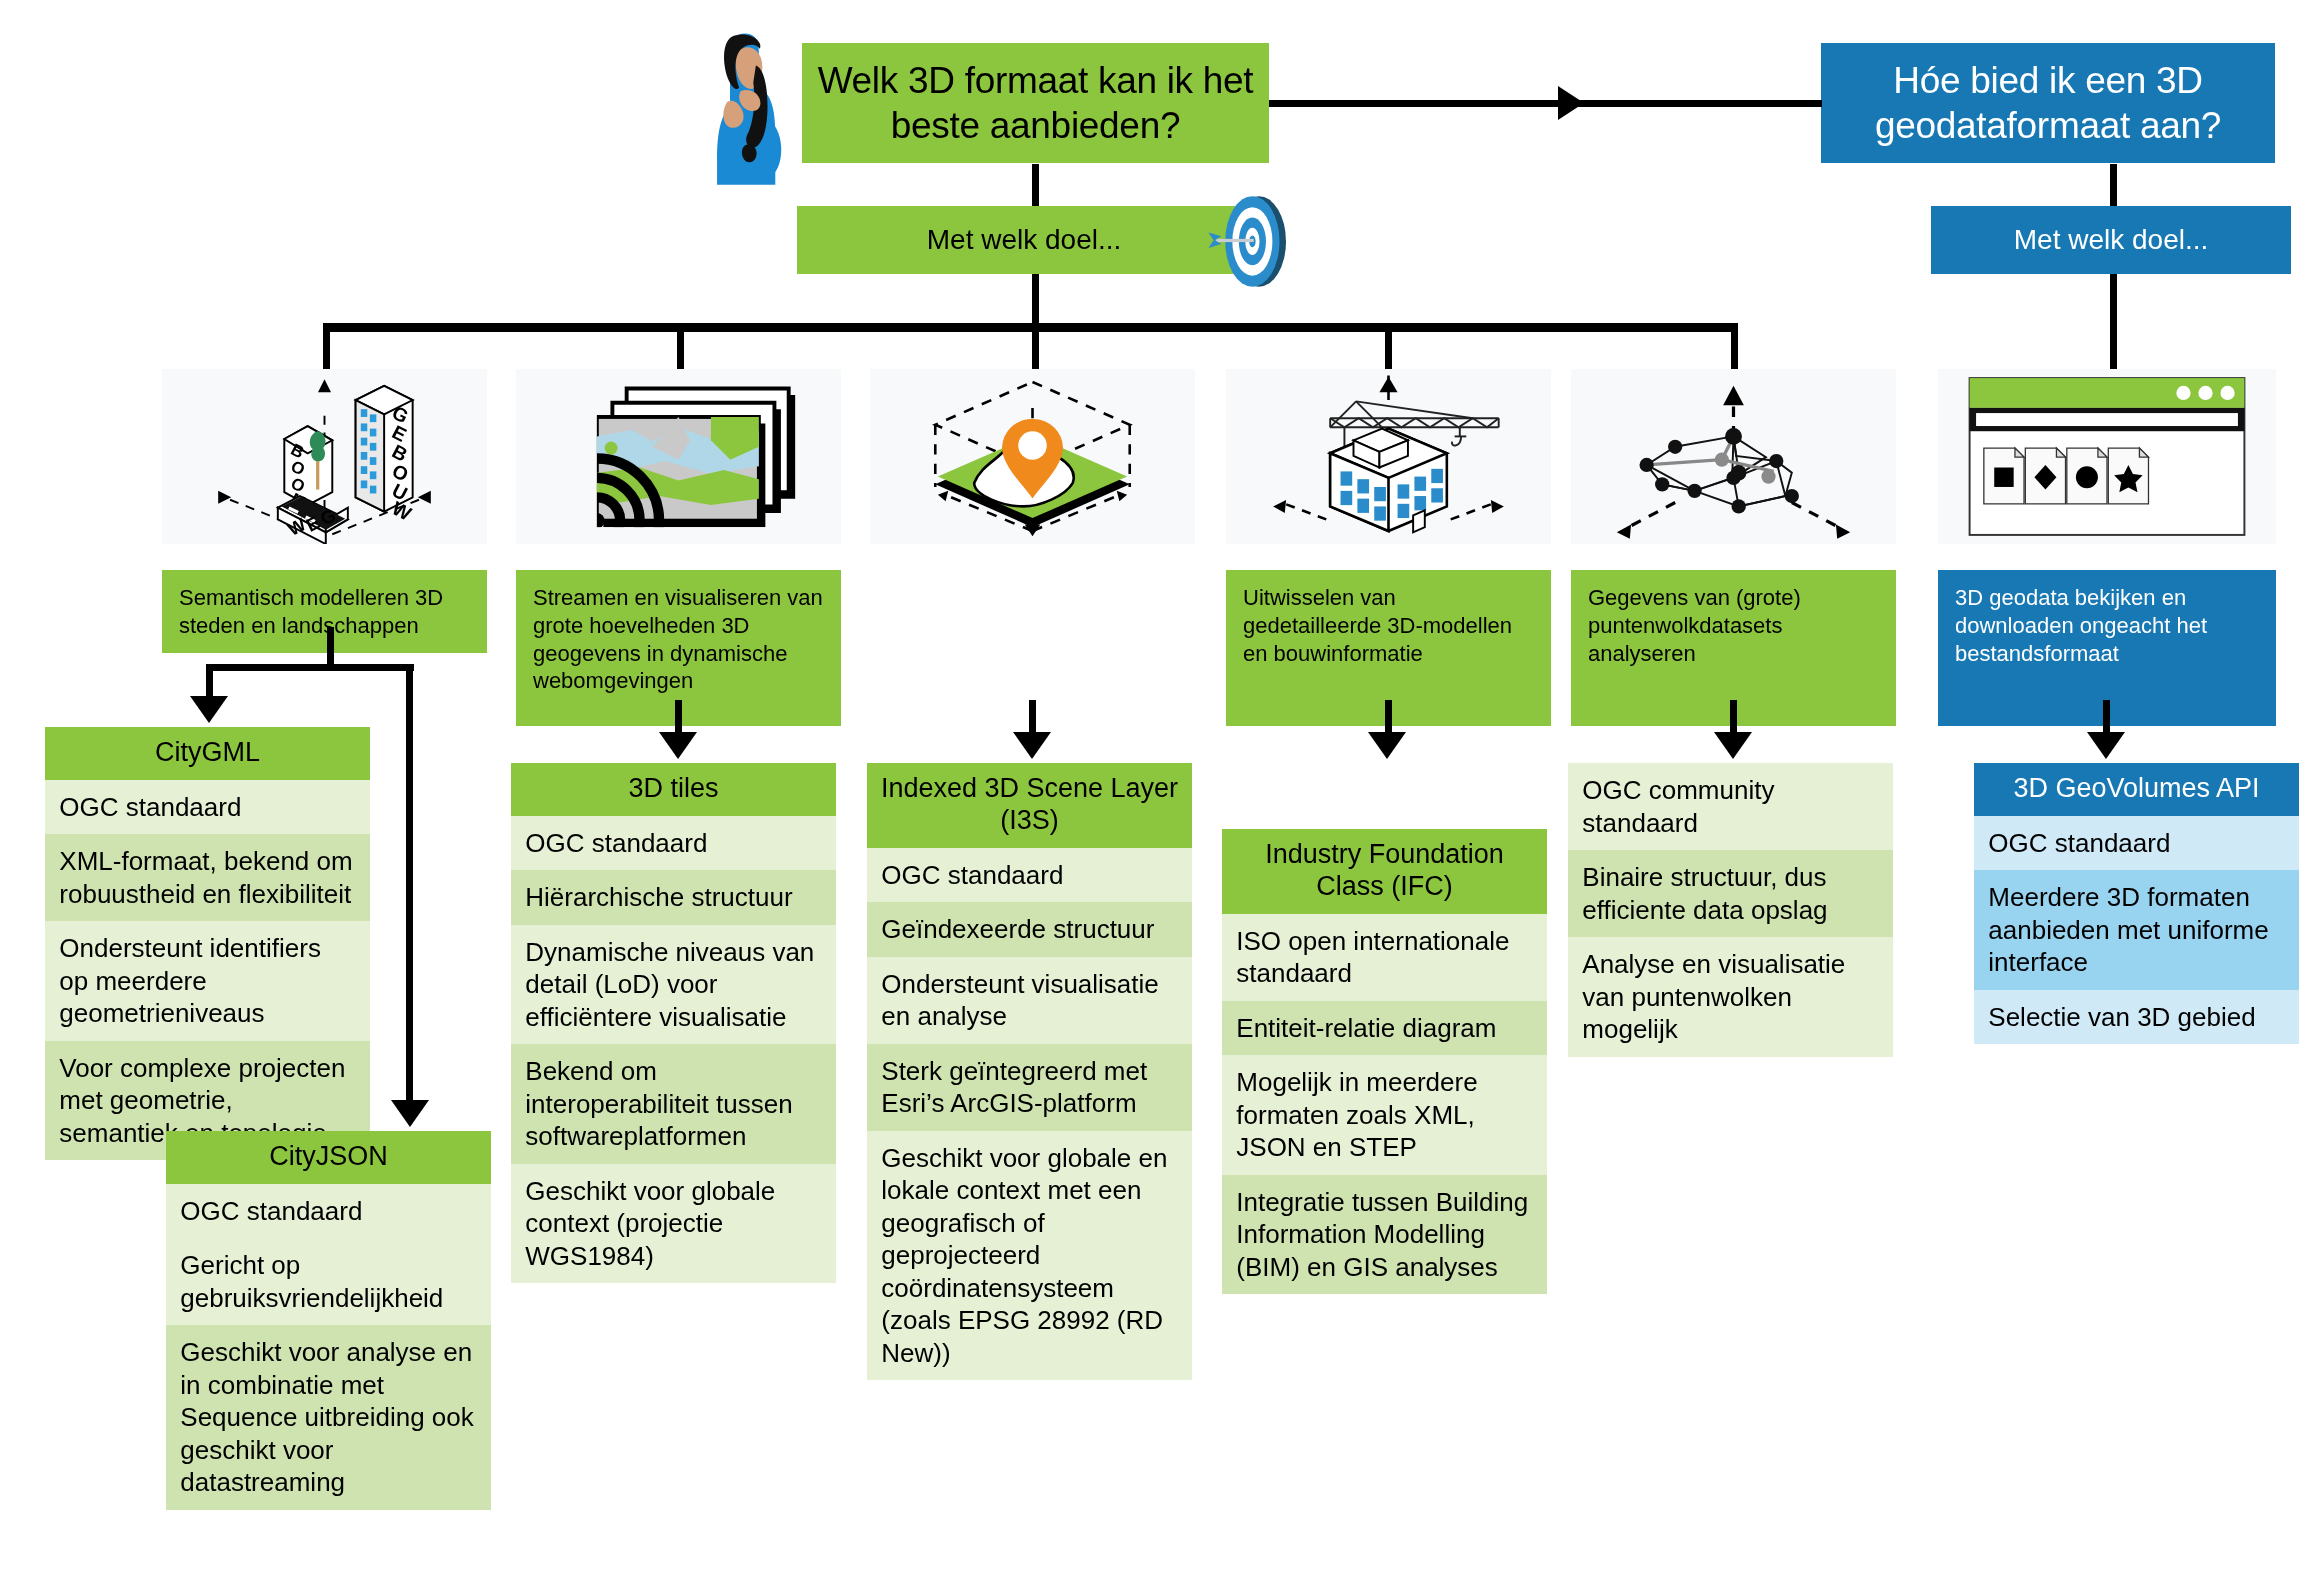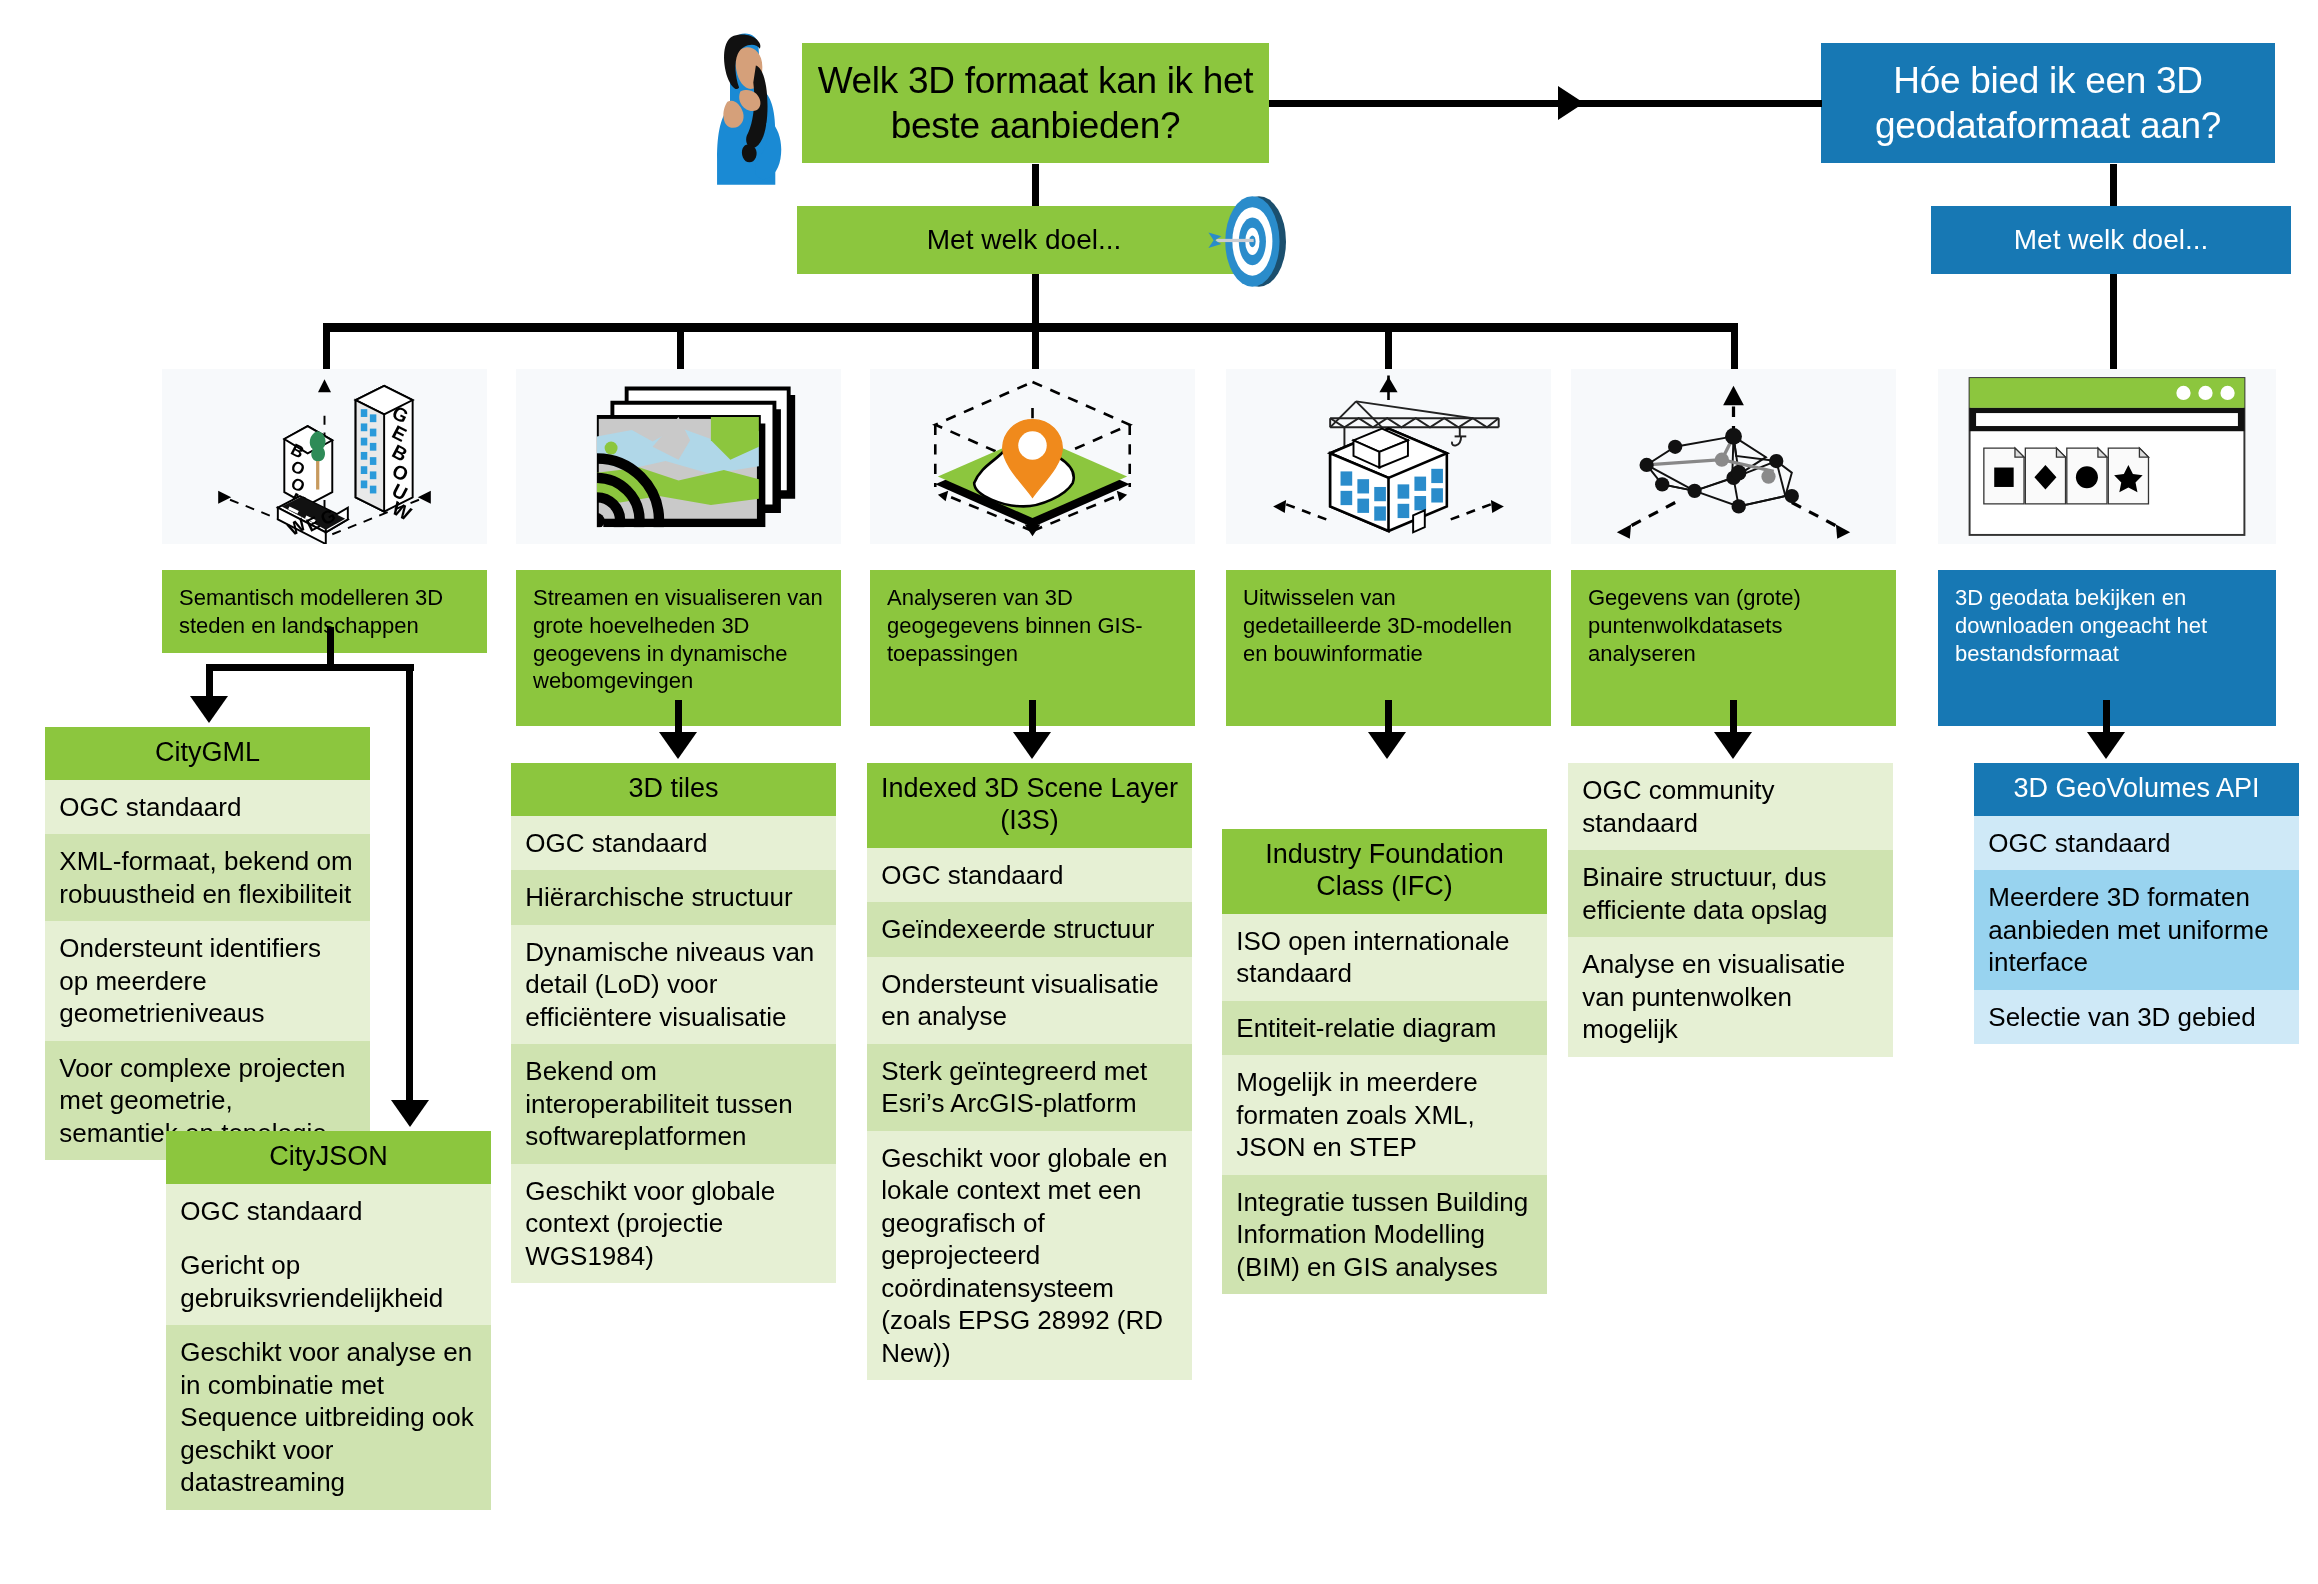--- a/index.html
+++ b/index.html
@@ -351,21 +351,20 @@
           <polygon points="31,26 38,40 53,42 42,53 45,68 31,61 17,68 20,53 9,42 24,40" fill="#000"></polygon>
         </g>
       </g>
     </svg>
   </div>
 
   <div class="box green purpose" style="left:162px;top:544px;width:325px;height:83px;">Semantisch modelleren 3D steden en landschappen</div>
 
   <div class="box green purpose" style="left:516px;top:544px;width:325px;height:156px;">Streamen en visualiseren van grote hoevelheden 3D geogevens in dynamische webomgevingen</div>
 
-  <div class="box green purpose" style="left:870px;top:544px;width:325px;height:156px;">Analyseren van 3D geogegevens binnen GIS-toepassingen</div>
 
   <div class="box green purpose" style="left:1226px;top:544px;width:325px;height:156px;">Uitwisselen van gedetailleerde 3D-modellen en bouwinformatie</div>
 
   <div class="box green purpose" style="left:1571px;top:544px;width:325px;height:156px;">Gegevens van (grote) puntenwolkdatasets analyseren</div>
 
   <div class="box blue purpose" style="left:1938px;top:544px;width:338px;height:156px;">3D geodata bekijken en downloaden ongeacht het bestandsformaat</div>
 
   <div class="ln" style="left:327px;top:627px;width:7.1px;height:40px;"></div>
   <div class="ln" style="left:206px;top:664px;width:208px;height:7.1px;"></div>
   <div class="ln" style="left:206px;top:664px;width:7.1px;height:38px;"></div>

